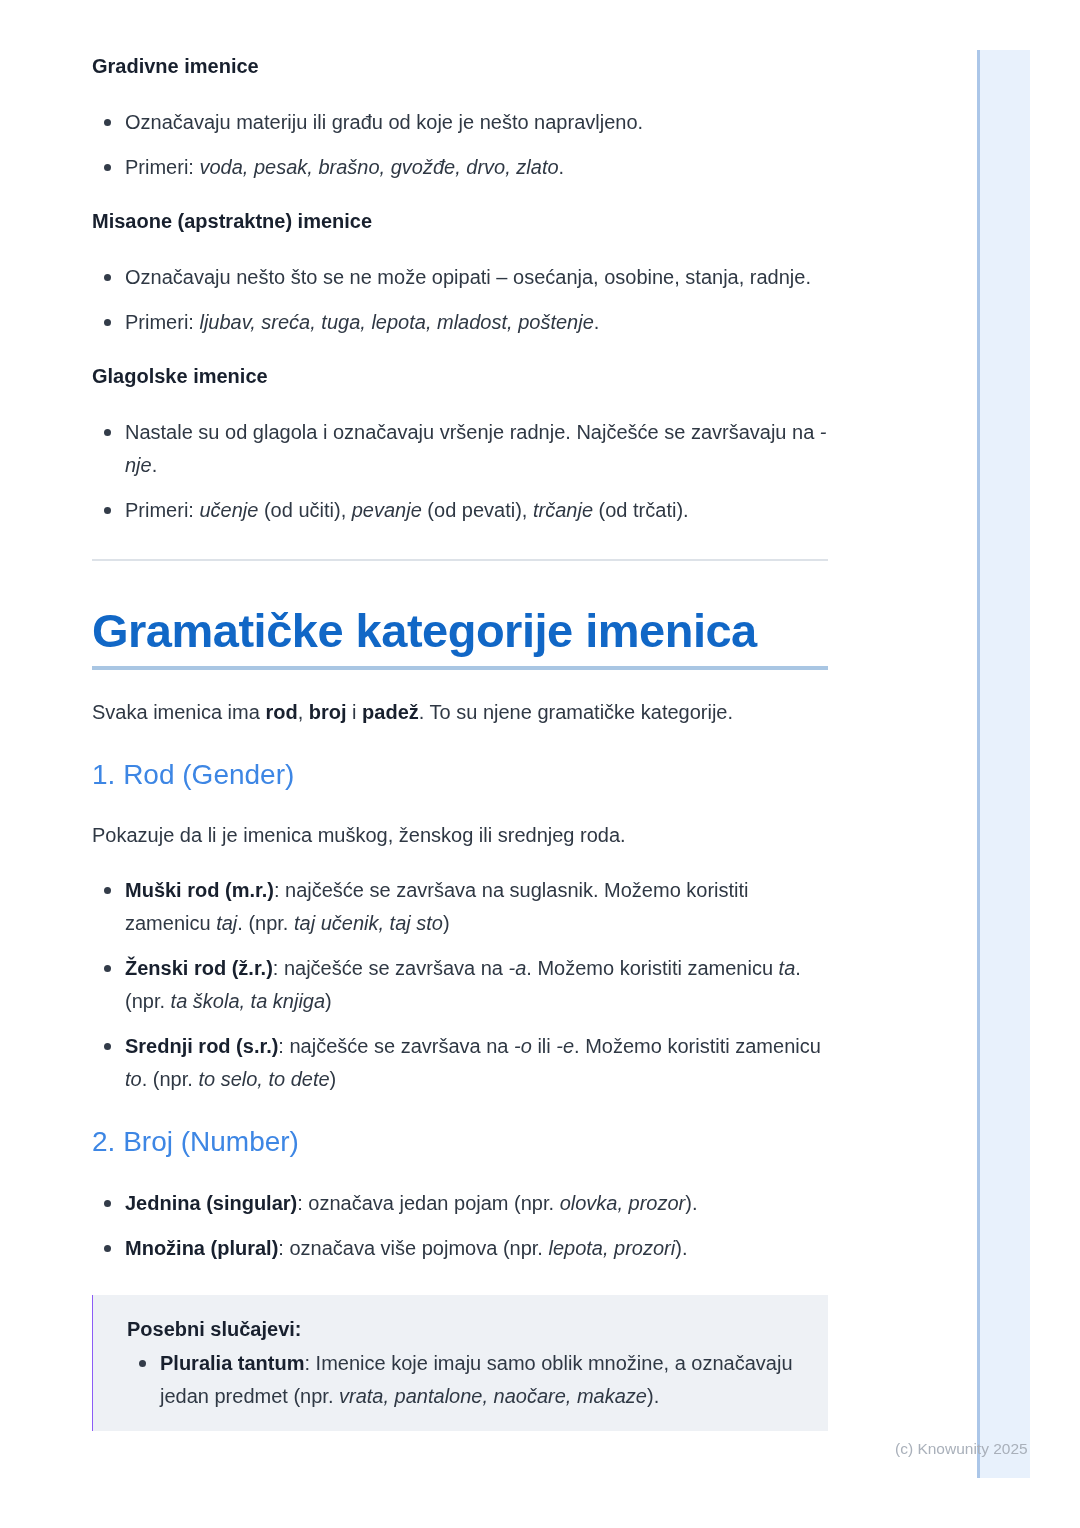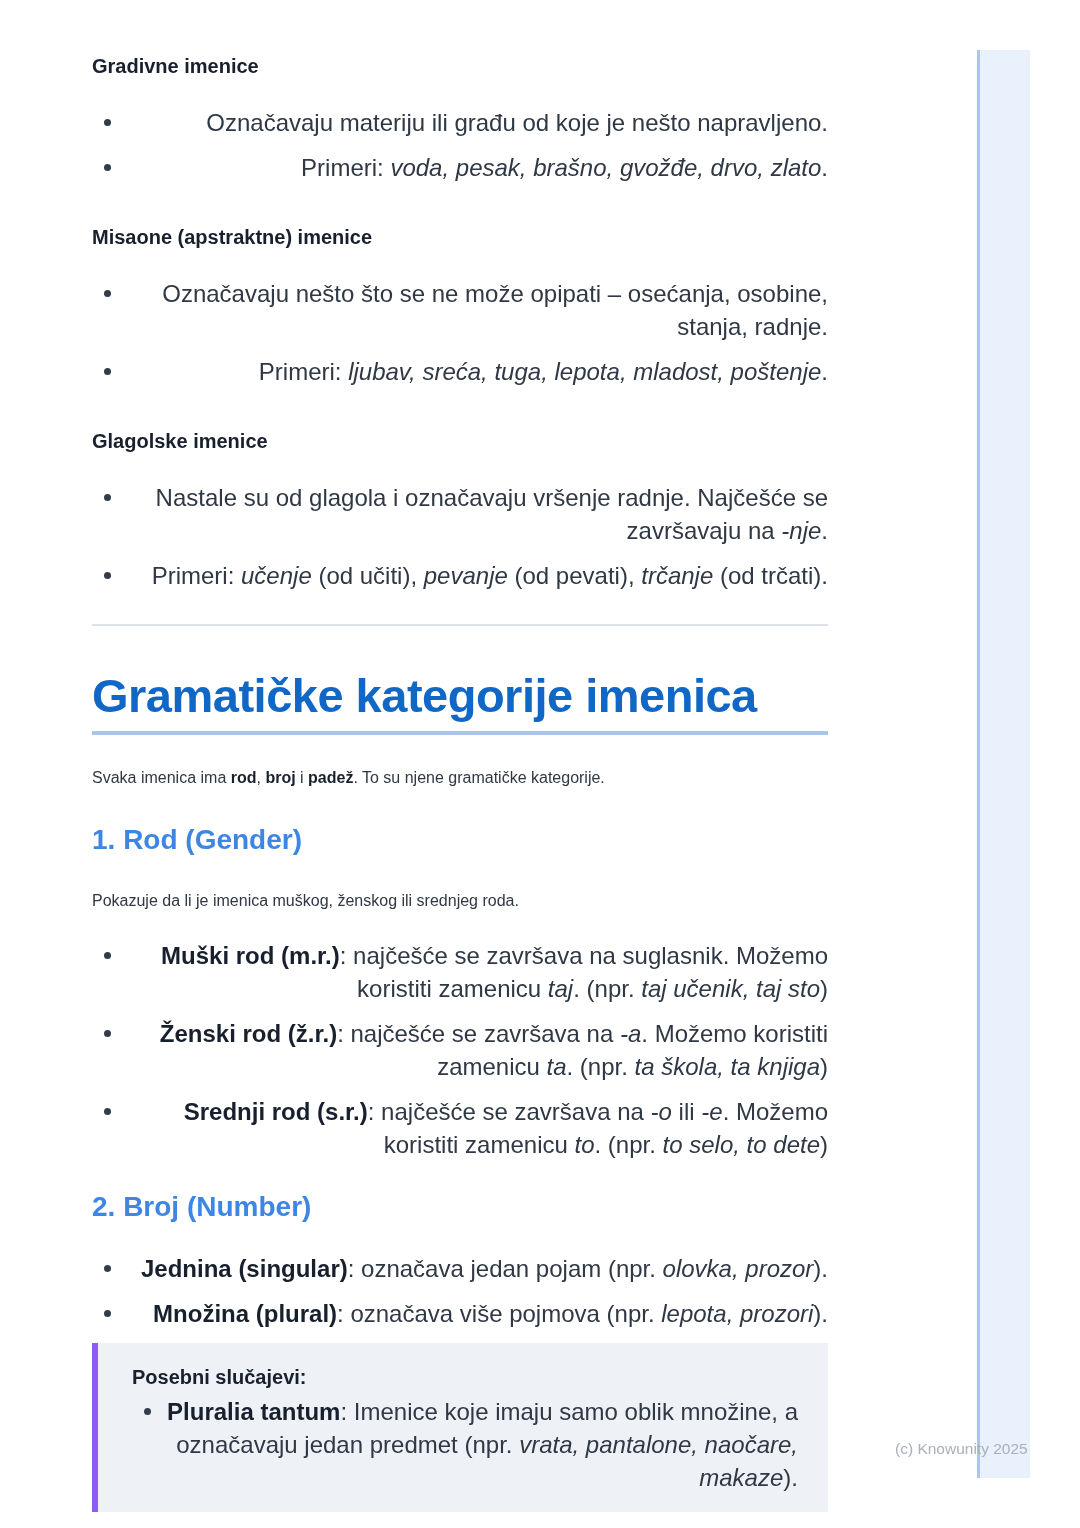--- a/index.html
+++ b/index.html
@@ -36,35 +36,34 @@
   .doc {
     position:absolute;
     left:92px; top:0;
     width:736px;
     padding-top:53px;
   }
 
   .doc h3 {
     font-size:20px; line-height:26px;
     font-weight:700; color:#18202e;
-    margin-top:40px;
+    margin-top:24px;
   }
   .doc h3:first-child { margin-top:0; }
 
   .doc ul {
     list-style:none;
     margin-top:27px;
   }
   .doc ul li {
     position:relative;
     padding-left:33px;
-    font-size:24px; line-height:33px;
+    font-size:20px; line-height:33px;
     margin-bottom:12px;
     color:#2f3844;
-    text-align:right;
   }
   .doc ul li::before {
     content:"";
     position:absolute;
     left:12px; top:13px;
     width:7px; height:7px;
     border-radius:50%;
     background:#333c49;
   }
 
@@ -80,37 +79,37 @@
     color:#1167c6;
     margin-top:45px;
   }
   .h1-underline {
     height:4px;
     background:#a9c6e3;
     margin-top:10px;
   }
 
   .doc p {
-    font-size:16px; line-height:33px;
+    font-size:20px; line-height:33px;
     margin-top:26px;
   }
 
   .doc h2 {
     font-size:28px; line-height:36px;
-    font-weight:700;
+    font-weight:400;
     color:#3d86e4;
     margin-top:28px;
   }
   .doc h2 + ul { }
   .doc p + ul { margin-top:22px; }
 
   .callout {
-    margin-top:13px;
+    margin-top:30px;
     background:#eef1f5;
-    border-left:6px solid #8b5cf6;
+    border-left:1px solid #8b5cf6;
     padding:20px 30px 18px 34px;
   }
   .callout .callout-title {
     font-size:20px; line-height:28px;
     font-weight:700; color:#18202e;
   }
   .callout ul { margin-top:4px; }
   .callout ul li { margin-bottom:0; }
 
   .b { font-weight:700; color:#18202e; }

